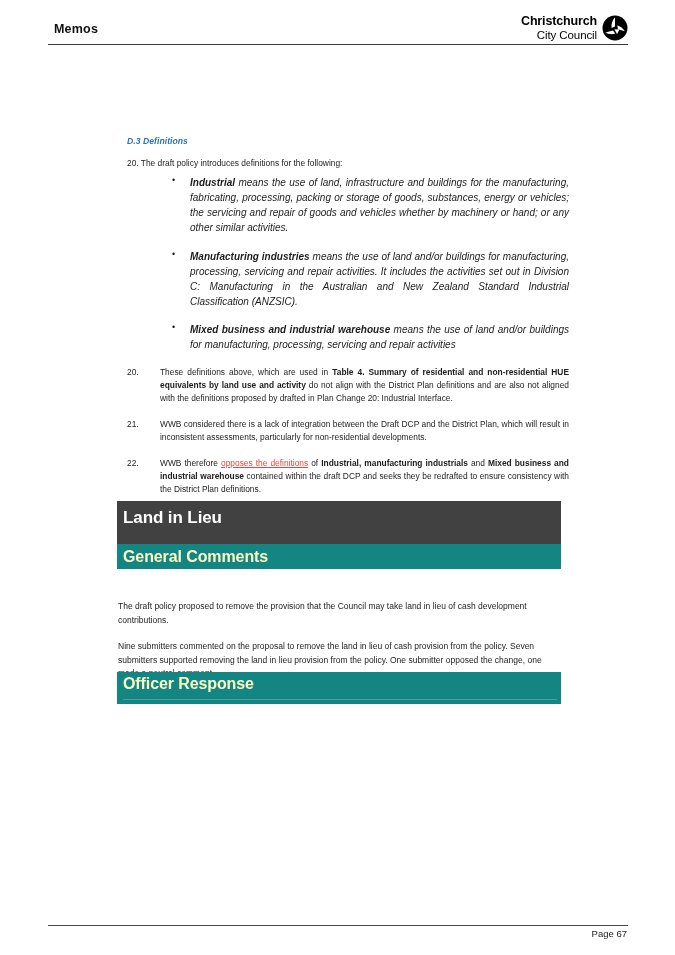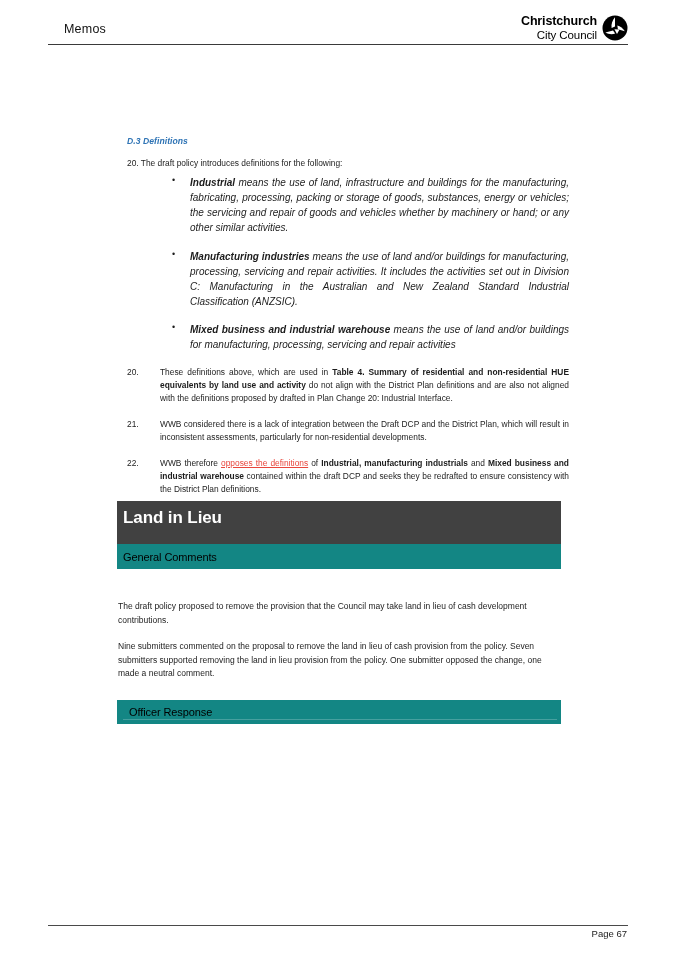--- a/index.html
+++ b/index.html
@@ -19,24 +19,24 @@
   
   .page-header {
     position: absolute;
     left: 48px;
     top: 12px;
     width: 580px;
     height: 32px;
   }
   .header-title {
     position: absolute;
-    left: 16px;
+    left: 6px;
     top: 10px;
     font-size: 12.5px;
-    font-weight: normal;
+    font-weight: bold;
     letter-spacing: 0.2px;
     color: #111111;
   }
   .logo-block {
     position: absolute;
     right: 0px;
     top: 3px;
     display: flex;
     align-items: center;
     gap: 5px;
@@ -176,49 +176,49 @@
     letter-spacing: -0.1px;
     line-height: 1;
   }
   .banner-teal {
     background: #138684;
     height: 25px;
     box-sizing: border-box;
     padding: 3px 0 0 6px;
   }
   .banner-teal-label {
-    color: #000000;
-    font-size: 11px;
-    font-weight: normal;
+    color: #fef9c3;
+    font-size: 16px;
+    font-weight: bold;
     letter-spacing: -0.1px;
     line-height: 1.2;
   }
 
   .section-body {
     position: absolute;
     left: 118px;
     top: 600px;
     width: 444px;
   }
   .section-body p {
     font-size: 8.5px;
     line-height: 1.6;
     color: #1c1c1c;
     margin: 0 0 13px 0;
   }
 
   .banner-teal-2 {
     position: absolute;
     left: 117px;
-    top: 700px;
+    top: 672px;
     width: 444px;
-    height: 24px;
+    height: 32px;
     background: #138684;
     box-sizing: border-box;
-    padding: 2px 0 0 12px;
+    padding: 2px 0 0 6px;
   }
   .banner-teal-2 .underline-accent {
     position: absolute;
     left: 6px;
     right: 4px;
     bottom: 4px;
     height: 1px;
     background: rgba(255,255,255,0.22);
   }
 

